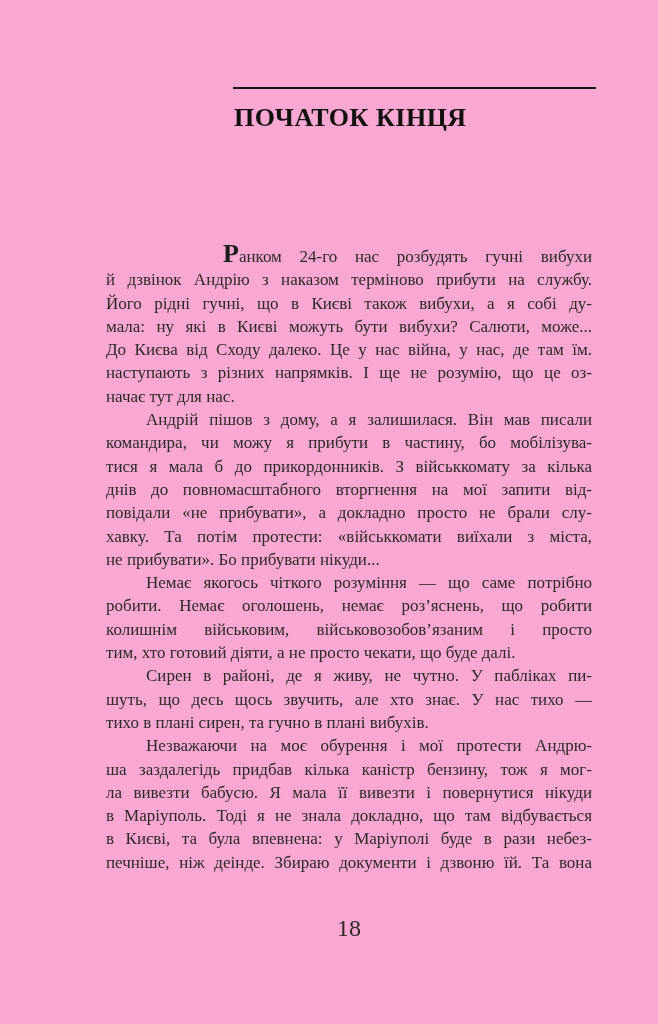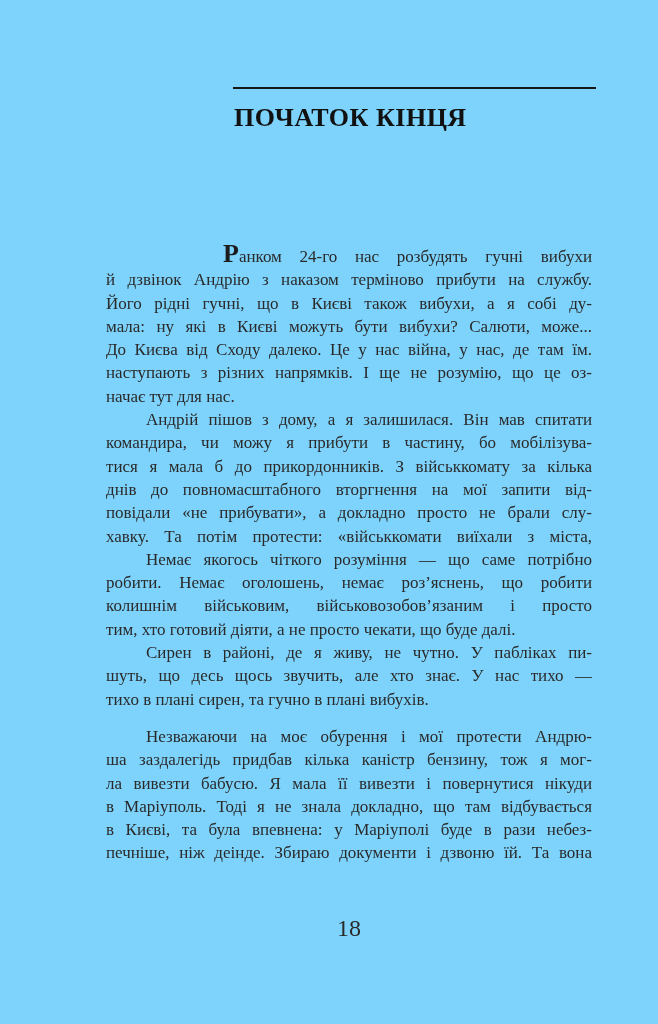--- a/index.html
+++ b/index.html
@@ -4,21 +4,21 @@
 <style>
   html, body {
     margin: 0;
     padding: 0;
     background: #ffffff;
   }
   .page {
     position: relative;
     width: 658px;
     height: 1024px;
-    background: #7dd3fc;
+    background: #f9a8d4;
     font-family: "Liberation Serif", "DejaVu Serif", serif;
     color: #2a2a2a;
     overflow: hidden;
   }
   .rule {
     position: absolute;
     left: 233px;
     top: 87px;
     width: 363px;
     height: 2px;
@@ -40,21 +40,20 @@
     left: 106px;
     top: 245px;
     width: 486px;
     font-size: 17px;
     line-height: 23.3px;
   }
   .para {
     margin: 0;
   }
   .para.gap {
-    margin-top: 14px;
   }
   .line {
     text-align: justify;
     text-align-last: justify;
     height: 23.3px;
     overflow: hidden;
   }
   .line.plast {
     text-align-last: left;
   }
@@ -99,26 +98,27 @@
         <div class="line">й дзвінок Андрію з наказом терміново прибути на службу.</div>
         <div class="line">Його рідні гучні, що в Києві також вибухи, а я собі ду-</div>
         <div class="line">мала: ну які в Києві можуть бути вибухи? Салюти, може...</div>
         <div class="line plast">До Києва від Сходу далеко. Це у нас війна, у нас, де там їм.</div>
       </div>
       <div class="para">
         <div class="line">наступають з різних напрямків. І ще не розумію, що це оз-</div>
         <div class="line plast">начає тут для нас.</div>
       </div>
       <div class="para">
-        <div class="line first">Андрій пішов з дому, а я залишилася. Він мав спитати</div>
+        <div class="line first">Андрій пішов з дому, а я залишилася. Він мав писали</div>
         <div class="line">командира, чи можу я прибути в частину, бо мобілізува-</div>
         <div class="line">тися я мала б до прикордонників. З військкомату за кілька</div>
         <div class="line">днів до повномасштабного вторгнення на мої запити від-</div>
         <div class="line">повідали «не прибувати», а докладно просто не брали слу-</div>
         <div class="line">хавку. Та потім протести: «військкомати виїхали з міста,</div>
+        <div class="line plast">не прибувати». Бо прибувати нікуди...</div>
       </div>
       <div class="para">
         <div class="line first">Немає якогось чіткого розуміння — що саме потрібно</div>
         <div class="line">робити. Немає оголошень, немає роз’яснень, що робити</div>
         <div class="line">колишнім військовим, військовозобов’язаним і просто</div>
         <div class="line plast">тим, хто готовий діяти, а не просто чекати, що буде далі.</div>
       </div>
       <div class="para">
         <div class="line first">Сирен в районі, де я живу, не чутно. У пабліках пи-</div>
         <div class="line">шуть, що десь щось звучить, але хто знає. У нас тихо —</div>

